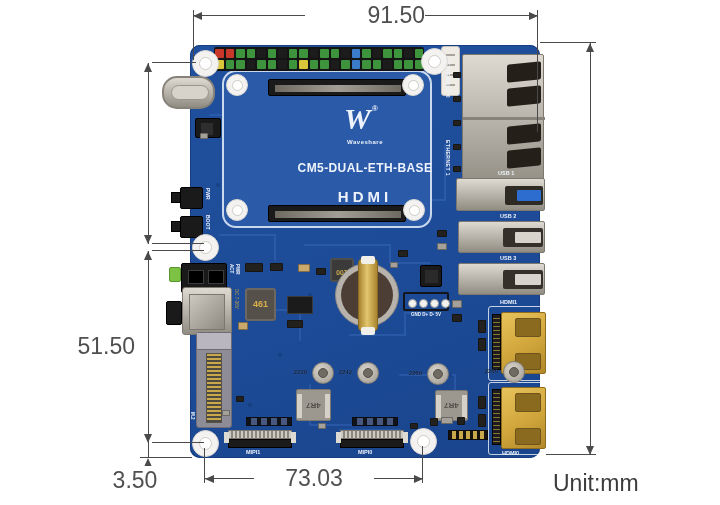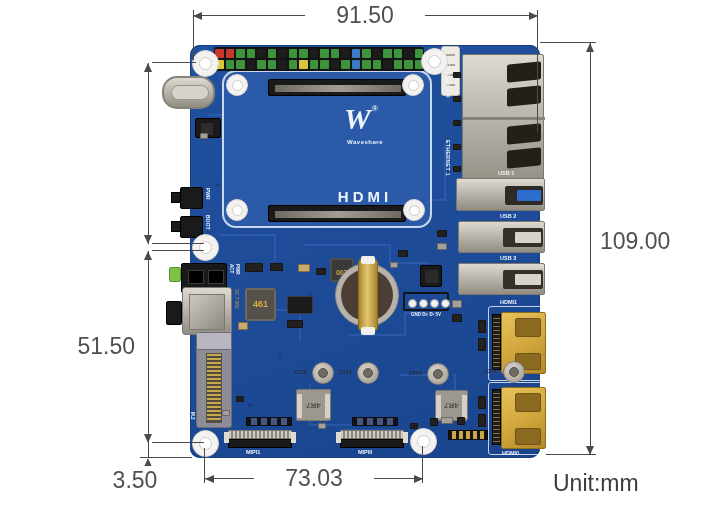--- a/index.html
+++ b/index.html
@@ -80,20 +80,21 @@
   <div class="abs blackpart" style="left:268px;top:79px;width:138px;height:17px;border-radius:2px;">
     <div class="abs" style="left:6px;top:5px;width:126px;height:7px;background:linear-gradient(90deg,#6e6a62,#a39e95,#6e6a62);"></div>
   </div>
   <div class="abs blackpart" style="left:268px;top:205px;width:138px;height:17px;border-radius:2px;">
     <div class="abs" style="left:6px;top:5px;width:126px;height:7px;background:linear-gradient(90deg,#6e6a62,#a39e95,#6e6a62);"></div>
   </div>
 
   <div class="wtxt" style="left:344px;top:102px;font-family:'Liberation Serif',serif;font-style:italic;font-size:30px;">W</div>
   <div class="wtxt" style="left:372px;top:104px;font-size:8px;">®</div>
   <div class="wtxt" style="left:330px;top:139px;width:70px;text-align:center;font-size:6px;letter-spacing:.5px;">Waveshare</div>
+  <div class="wtxt" style="left:240px;top:161px;width:250px;text-align:center;font-size:12px;letter-spacing:.4px;">CM5-DUAL-ETH-BASE</div>
   <div class="wtxt" style="left:300px;top:188px;width:130px;text-align:center;font-size:15px;letter-spacing:4px;">HDMI</div>
 
   <div class="abs" id="gpio" style="left:214px;top:47px;width:210px;height:24px;background:#141414;border-radius:2px;">
       <div class="pin" style="left: 1px; top: 2px; width: 8.5px; height: 9px; background: rgb(200, 56, 42);"></div>
       <div class="pin" style="left: 11.5px; top: 2px; width: 8.5px; height: 9px; background: rgb(200, 56, 42);"></div>
       <div class="pin" style="left: 22px; top: 2px; width: 8.5px; height: 9px; background: rgb(62, 148, 60);"></div>
       <div class="pin" style="left: 32.5px; top: 2px; width: 8.5px; height: 9px; background: rgb(62, 148, 60);"></div>
       <div class="pin" style="left: 43px; top: 2px; width: 8.5px; height: 9px; background: rgb(28, 28, 28);"></div>
       <div class="pin" style="left: 53.5px; top: 2px; width: 8.5px; height: 9px; background: rgb(62, 148, 60);"></div>
       <div class="pin" style="left: 64px; top: 2px; width: 8.5px; height: 9px; background: rgb(28, 28, 28);"></div>
@@ -331,28 +332,27 @@
       <div style="position: absolute; left: 222px; top: 410px; width: 8px; height: 6px; background: rgb(165, 161, 154); border-radius: 1px; border: 1px solid rgba(0, 0, 0, 0.35); box-sizing: border-box;"></div>
       <div style="position: absolute; left: 236px; top: 396px; width: 8px; height: 6px; background: rgb(35, 33, 30); border-radius: 1px; border: 1px solid rgba(0, 0, 0, 0.35); box-sizing: border-box;"></div>
       <div style="position: absolute; left: 200px; top: 133px; width: 8px; height: 6px; background: rgb(165, 161, 154); border-radius: 1px; border: 1px solid rgba(0, 0, 0, 0.35); box-sizing: border-box;"></div>
     </div>
 
   <div class="dline" style="left:193px;top:15px;width:345px;height:1px;"></div>
   <div class="arr arrL" style="left:193px;top:12px;"></div>
   <div class="arr arrR" style="left:529px;top:12px;"></div>
   <div class="dline" style="left:193px;top:10px;width:1px;height:50px;"></div>
   <div class="dline" style="left:537px;top:10px;width:1px;height:122px;"></div>
-  <div class="dimtxt" style="left:305px;top:1px;width:120px;text-align:center;">91.50</div>
+  <div class="dimtxt" style="left:305px;top:1px;width:120px;text-align:right;">91.50</div>
 
   <div class="dline" style="left:590px;top:43px;width:1px;height:412px;"></div>
   <div class="arr arrU" style="left:586px;top:43px;"></div>
   <div class="arr arrD" style="left:586px;top:446px;"></div>
   <div class="dline" style="left:540px;top:42px;width:56px;height:1px;"></div>
   <div class="dline" style="left:546px;top:454px;width:50px;height:1px;"></div>
-  <div class="dimtxt" style="left:600px;top:227px;">109.00</div>
 
   <div class="dline" style="left:148px;top:63px;width:1px;height:181px;"></div>
   <div class="arr arrU" style="left:144px;top:63px;"></div>
   <div class="arr arrD" style="left:144px;top:235px;"></div>
   <div class="dline" style="left:152px;top:62px;width:44px;height:1px;"></div>
   <div class="dline" style="left:152px;top:243px;width:52px;height:1px;"></div>
 
   <div class="dline" style="left:148px;top:251px;width:1px;height:192px;"></div>
   <div class="arr arrU" style="left:144px;top:251px;"></div>
   <div class="arr arrD" style="left:144px;top:434px;"></div>

